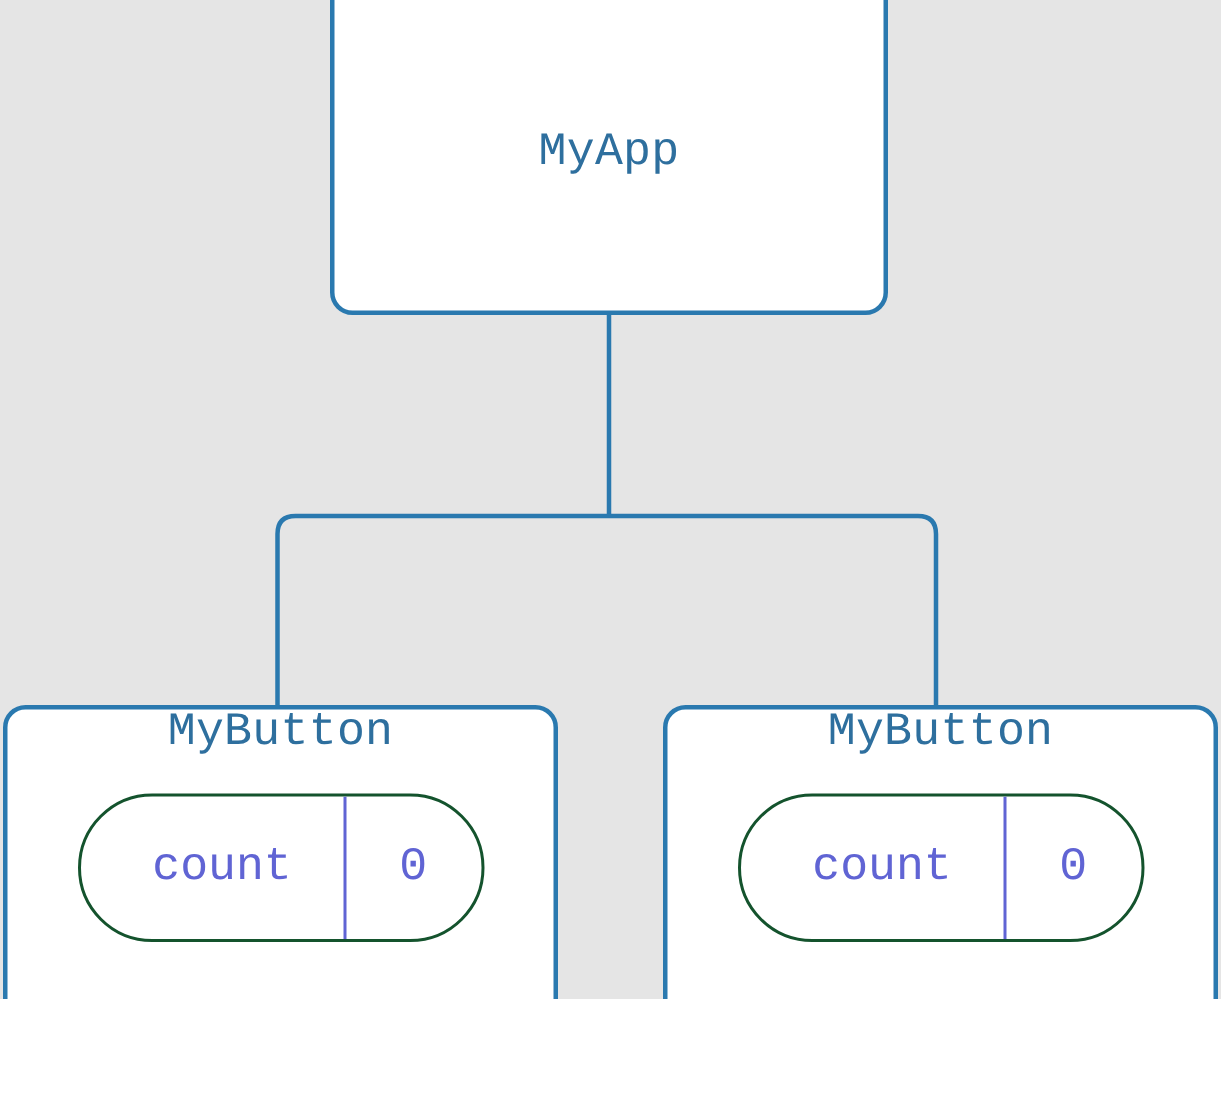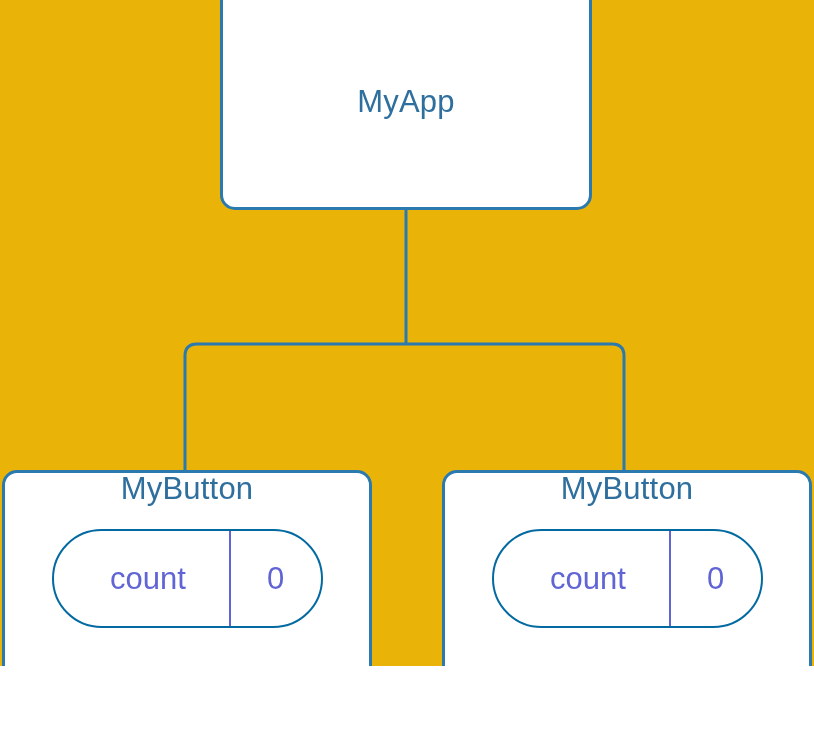--- a/index.html
+++ b/index.html
@@ -10,22 +10,23 @@
   body {
     width: 814px;
     height: 734px;
     overflow: hidden;
     font-family: "Liberation Sans", sans-serif;
   }
   #canvas {
     position: relative;
     width: 814px;
     height: 666px;
-    background: #eab308;
+    background: #e5e5e5;
     overflow: hidden;
+    font-family: Liberation Mono, monospace;
   }
 
   
   #edges {
     position: absolute;
     left: 0;
     top: 0;
     width: 814px;
     height: 734px;
     z-index: 1;
@@ -81,21 +82,21 @@
   #node-right .node-title {
   }
 
   
   .state-pill {
     margin-top: 25px;
     box-sizing: border-box;
     display: flex;
     align-items: stretch;
     height: 99px;
-    border: 2px solid #0369a1;
+    border: 2px solid #14532d;
     border-radius: 50px;
     background: #ffffff;
     overflow: hidden;
   }
   .pill-key,
   .pill-value {
     display: flex;
     align-items: center;
     justify-content: center;
     color: #6064d4;

